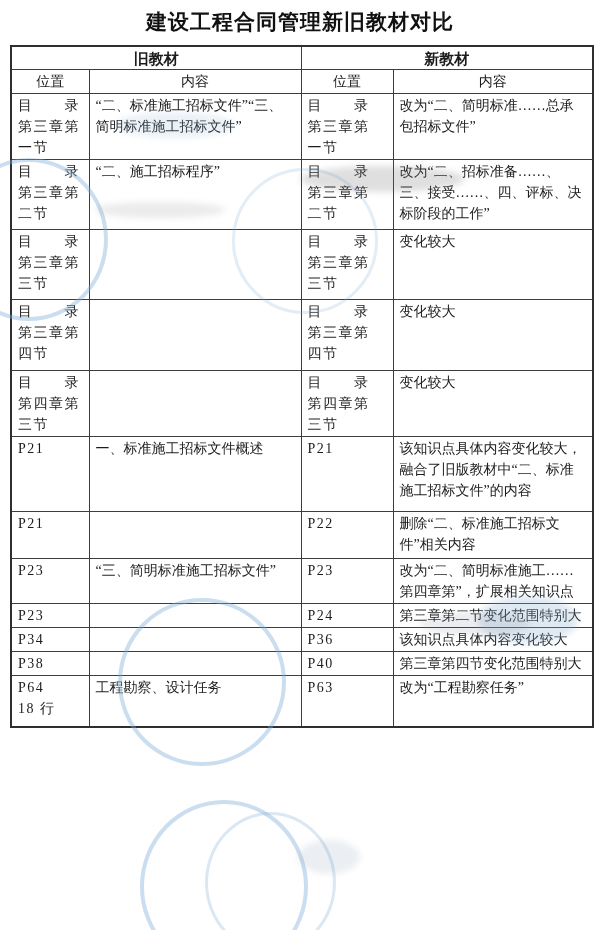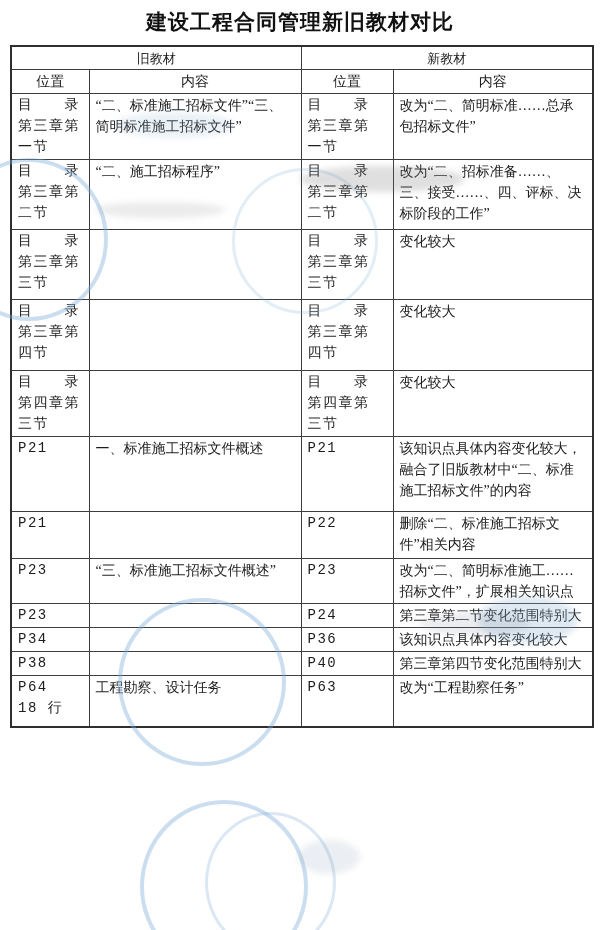--- a/index.html
+++ b/index.html
@@ -25,28 +25,28 @@
   }
   .cmp th, .cmp td {
     border:1px solid #3d3d3d;
     vertical-align:top;
     font-size:14px; line-height:21px;
     overflow:hidden;
   }
   .cmp thead th { text-align:center; vertical-align:middle; padding:0; }
   .cmp tr.group-row th {
     font-family:"Liberation Sans","DejaVu Sans",sans-serif;
-    font-weight:normal; font-size:13px; height:22px;
+    font-weight:bold; font-size:15px; height:22px;
   }
   .cmp tr.col-row th { font-weight:normal; height:23px; }
   td.pos {
     white-space:pre-line;
     padding:1px 4px 1px 6px;
     letter-spacing:1.5px;
-    font-family:Liberation Mono, monospace;
+    font-family:Liberation Serif, serif;
   }
   td.con {
     white-space:pre-line;
     padding:1px 5px 1px 6px;
   }
   
   .wm {
     position:absolute; border-radius:50%;
     border:4px solid rgba(126,173,214,0.40);
     pointer-events:none; z-index:3;
@@ -140,23 +140,23 @@
     <td class="con">该知识点具体内容变化较大，融合了旧版教材中“二、标准施工招标文件”的内容</td>
   </tr>
         <tr style="height: 47px;">
     <td class="pos">P21</td>
     <td class="con"></td>
     <td class="pos">P22</td>
     <td class="con">删除“二、标准施工招标文件”相关内容</td>
   </tr>
         <tr style="height: 43px;">
     <td class="pos">P23</td>
-    <td class="con">“三、标准施工招标文件概述”</td>
+    <td class="con">“三、简明标准施工招标文件”</td>
     <td class="pos">P23</td>
-    <td class="con">改为“二、简明标准施工……招标文件”，扩展相关知识点</td>
+    <td class="con">改为“二、简明标准施工……第四章第”，扩展相关知识点</td>
   </tr>
         <tr style="height: 22px;">
     <td class="pos">P23</td>
     <td class="con"></td>
     <td class="pos">P24</td>
     <td class="con">第三章第二节变化范围特别大</td>
   </tr>
         <tr style="height: 22px;">
     <td class="pos">P34</td>
     <td class="con"></td>

